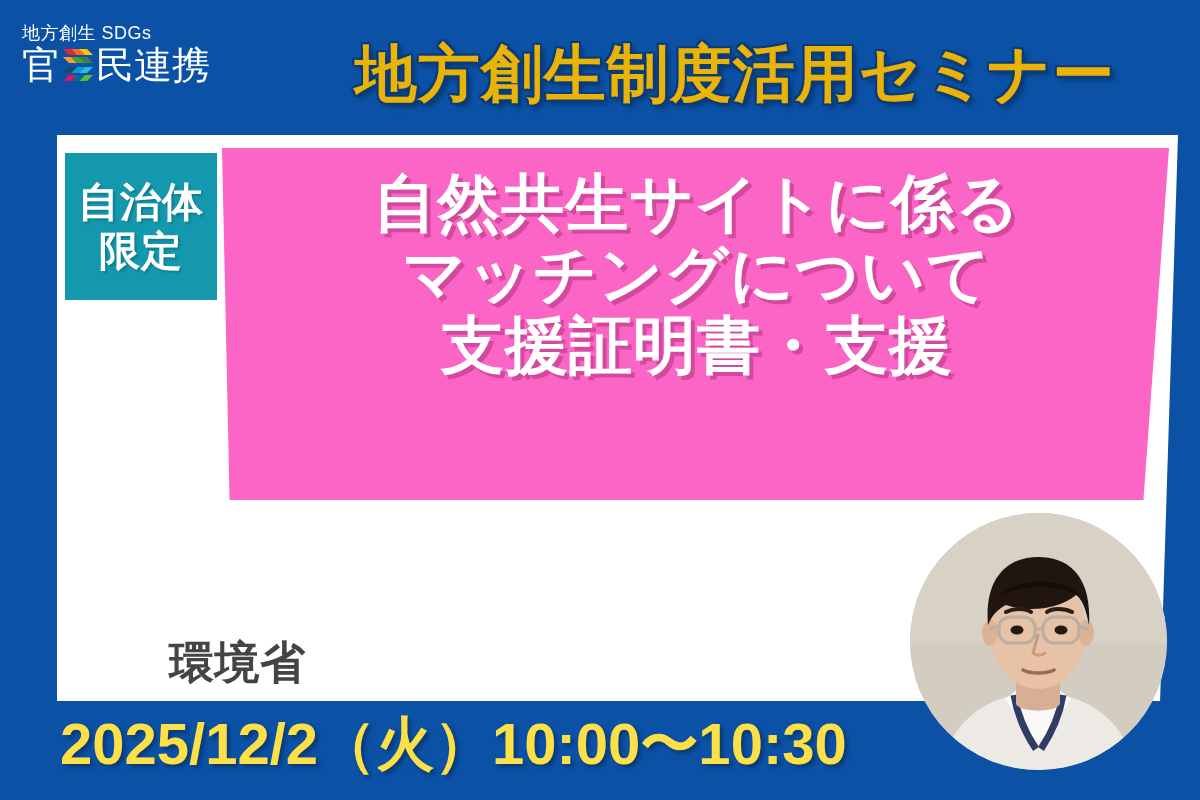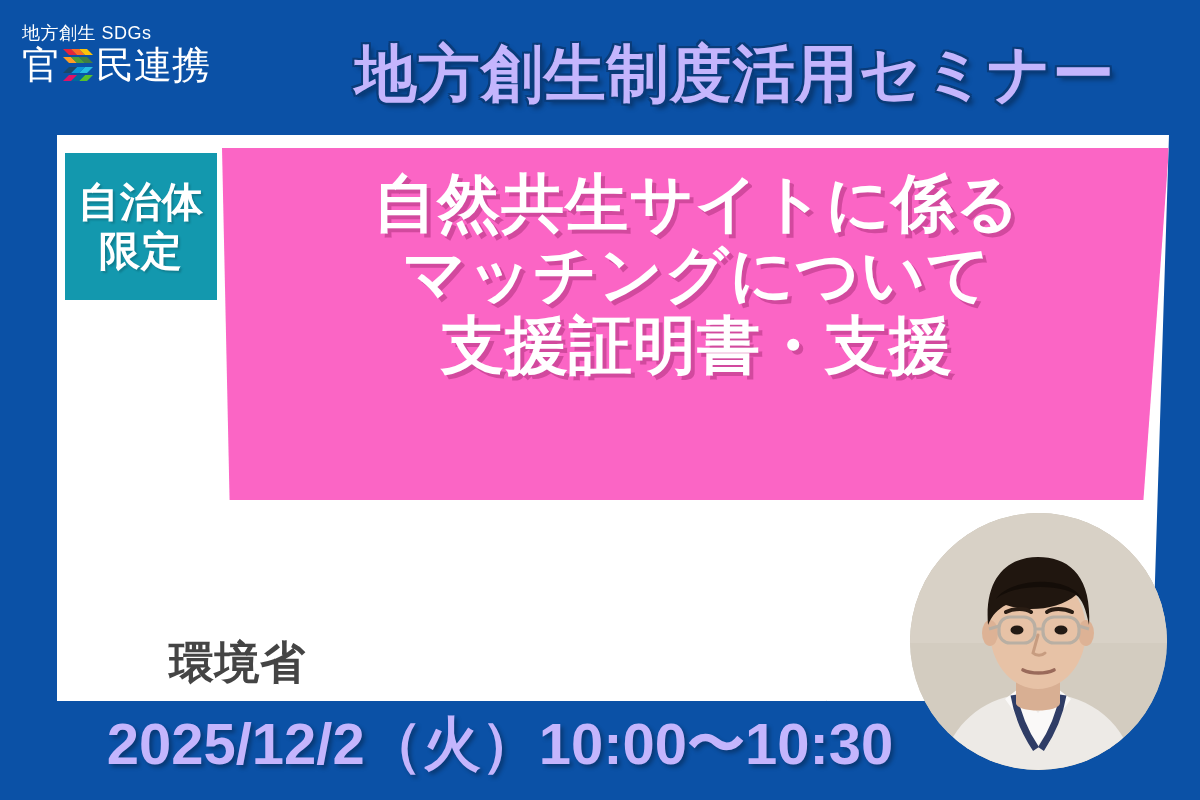--- a/index.html
+++ b/index.html
@@ -61,39 +61,40 @@
 
   
   .header-title {
     position: absolute;
     left: 300px;
     top: 41px;
     width: 870px;
     text-align: center;
     font-size: 62px;
     font-weight: 700;
-    color: #c4b5fd;
+    color: #eab308;
     letter-spacing: 1px;
     line-height: 1.05;
     white-space: nowrap;
     text-shadow:
        2px 0 0 #0A3C7A, -2px 0 0 #0A3C7A, 0 2px 0 #0A3C7A, 0 -2px 0 #0A3C7A,
        2px 2px 0 #0A3C7A, -2px 2px 0 #0A3C7A, 2px -2px 0 #0A3C7A, -2px -2px 0 #0A3C7A,
        4px 4px 5px rgba(0,0,0,.35);
   }
 
   
   .card {
     position: absolute;
     left: 57px;
     top: 135px;
     width: 1112px;
     height: 566px;
     background: #ffffff;
     clip-path: polygon(0 0, 100% 0, 98.4% 100%, 0 100%);
+    padding-left: 9px;
   }
 
   
   .pink-banner {
     position: absolute;
     left: 165px;
     top: 13px;
     width: 947px;
     height: 352px;
     background: #FB65C5;
@@ -165,25 +166,24 @@
   .photo svg { display: block; width: 100%; height: 100%; }
 
   
   .date-bar {
     position: absolute;
     left: 60px;
     top: 706px;
     width: 880px;
     font-size: 58px;
     font-weight: 700;
-    color: #c4b5fd;
+    color: #fde047;
     letter-spacing: 0px;
     white-space: nowrap;
     text-shadow: 3px 3px 4px rgba(0,0,0,.30);
-    text-align: center;
   }
 </style>
 </head>
 <body>
 
 <div id="poster">
 
   <div class="logo">
     <div class="logo-l1">地方創生 SDGs</div>
     <div class="logo-l2">

